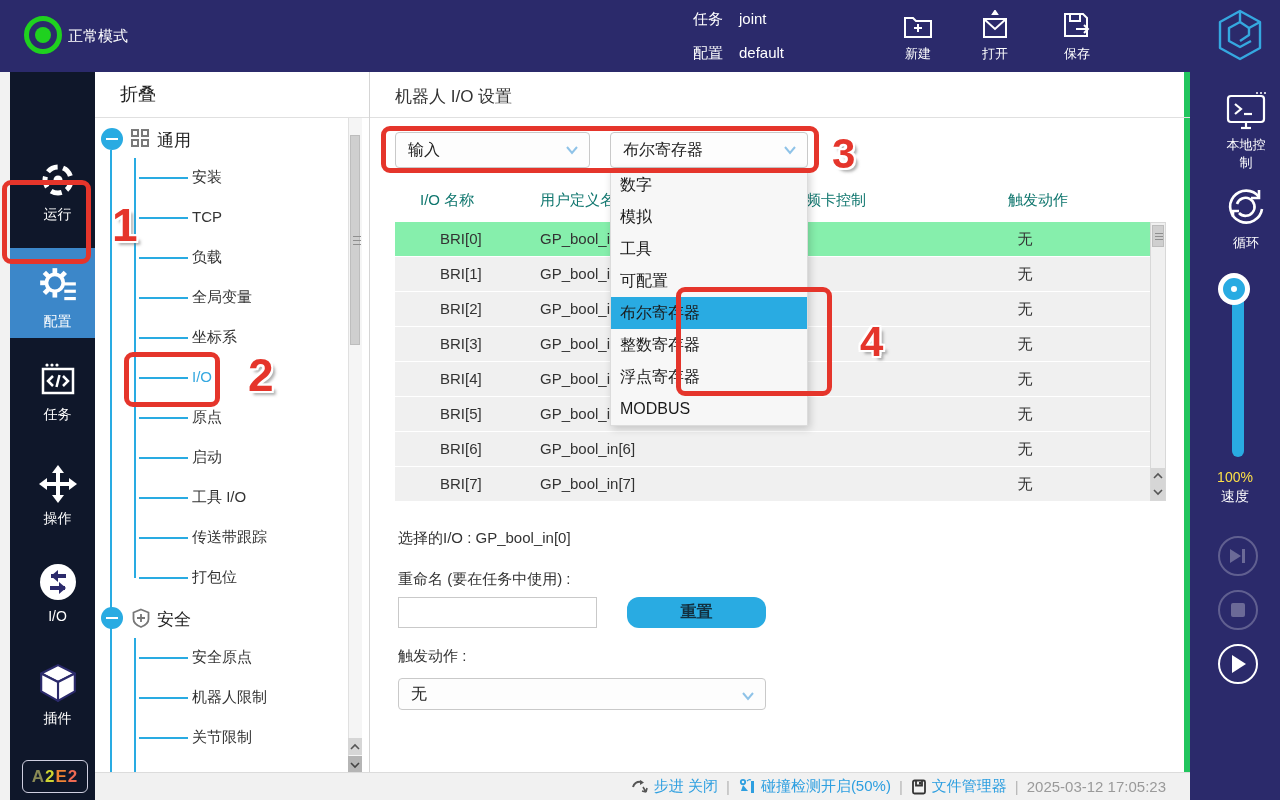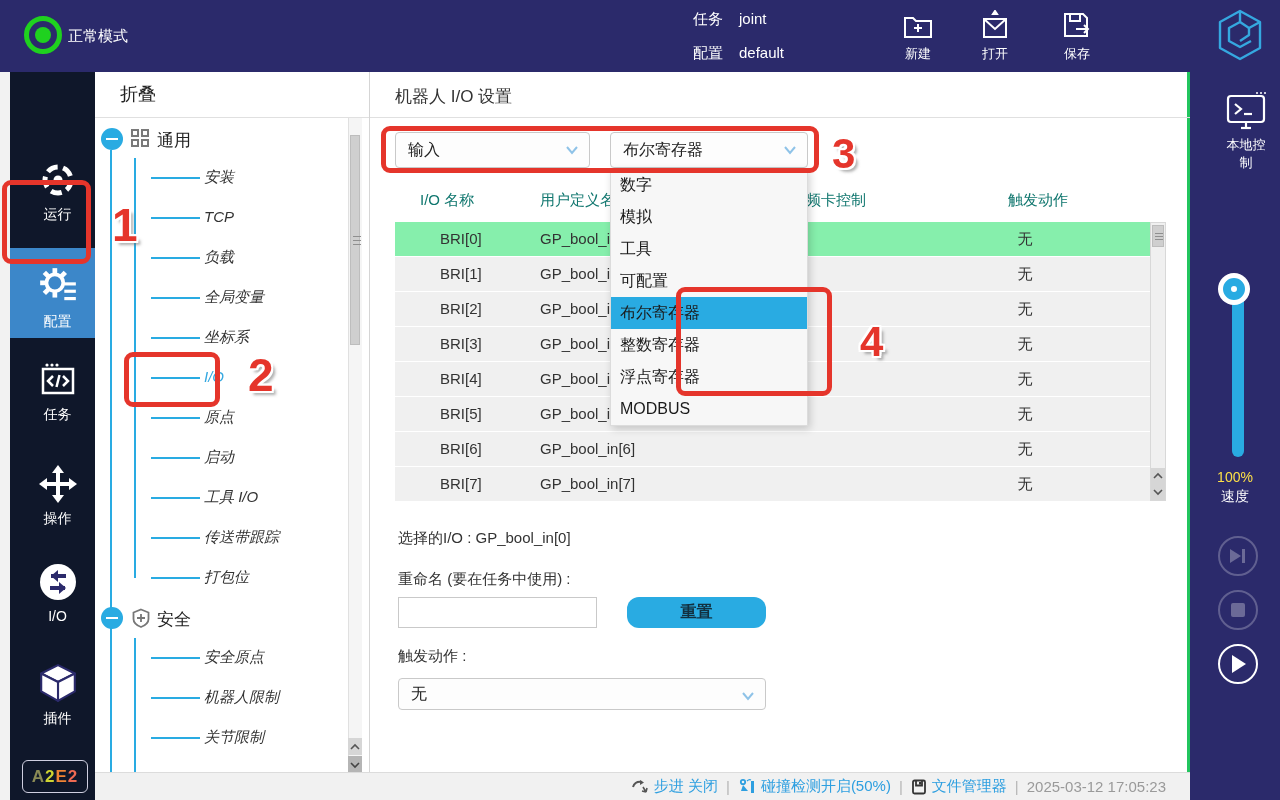--- a/index.html
+++ b/index.html
@@ -37,37 +37,37 @@
                border-right:1px solid #d5d5d5; overflow:hidden; }
   .tp-header { position:absolute; left:25px; top:10px; font-size:18px; color:#222; }
   .tp-div { position:absolute; left:0; top:45px; width:275px; height:1px; background:#e0e0e0; }
   .tline { position:absolute; width:2px; background:#29abe2; }
   .troot { position:absolute; left:0; width:250px; height:40px; cursor:pointer; }
   .troot .minus { position:absolute; left:6px; top:9px; width:22px; height:22px; border-radius:50%;
                   background:#29abe2; z-index:2; }
   .troot .minus::after { content:""; position:absolute; left:5px; top:10px; width:12px; height:2px; background:#fff; }
   .troot .ricon { position:absolute; left:36px; top:10px; width:20px; height:20px; }
   .troot .rlbl { position:absolute; left:62px; top:10px; font-size:17px; color:#222; }
-  .tchildren { position:absolute; left:16px; width:250px;font-style:italic; }
+  .tchildren { position:absolute; left:4px; width:250px; }
   .tchild { position:relative; height:40px; cursor:pointer; }
   .tchild::before { content:""; position:absolute; left:40px; top:19px; width:49px; height:2px; background:#29abe2; }
   .tchild .clbl { position:absolute; left:93px; top:10px; font-size:15px; color:#333; }
   .tchild.active .clbl { color:#35a8e0; }
   .grid-icon { display:grid; grid-template-columns:8px 8px; grid-template-rows:8px 8px; gap:2px; }
   .grid-icon i { border:2px solid #7a7a7a; }
   .vsb-track { position:absolute; left:253px; top:46px; width:14px; height:655px; background:#f5f5f5;
                border-left:1px solid #e0e0e0; }
   .vsb-thumb { position:absolute; background:#cfcfcf; border:1px solid #bdbdbd; }
   .grip { position:absolute; left:2px; width:8px; height:1px; background:#8f8f8f; }
   .sb-btn { position:absolute; display:flex; align-items:center; justify-content:center; background:#d6d6d6; cursor:pointer; }
   .sb-btn.dark { background:#b5b5b5; }
 
   
   .mainpanel { position:absolute; left:370px; top:72px; width:820px; height:700px; background:#fff;
-               border-right:3px solid #22c55e; }
+               border-right:6px solid #22c55e; }
   .mp-title { position:absolute; left:25px; top:13px; font-size:17px; color:#333; }
   .mp-div { position:absolute; left:0; top:45px; width:820px; height:1px; background:#e0e0e0; }
   .combo { position:absolute; height:36px; background:#fdfdfd; border:1px solid #c9c9c9; border-radius:4px;
            display:flex; align-items:center; padding:0 12px; font-size:16px; color:#222; cursor:pointer; }
   .combo svg { position:absolute; right:10px; top:12px; }
   .th { position:absolute; top:119px; font-size:15px; color:#0f766e; }
   .trows { position:absolute; left:25px; top:150px; width:755px; }
   .trow { position:relative; height:34px; margin-bottom:1px; background:#f0f0f0; cursor:pointer; }
   .trow.sel { background:#86efac; }
   .trow span { position:absolute; top:8px; font-size:15px; color:#333; }
@@ -470,20 +470,29 @@
             <circle cx="41" cy="3" r="1" fill="#fff" stroke="none"></circle>
             <rect x="4" y="6" width="36" height="26" rx="3"></rect>
             <polyline points="11,14 17,19 11,24"></polyline>
             <line x1="20" y1="24" x2="28" y2="24"></line>
             <line x1="22" y1="32" x2="22" y2="37"></line>
             <path d="M17 38 h10"></path>
           </svg></span>
       <div class="lbl">本地控制</div>
     </div>
 
+    <div class="rb-item" style="top:112px;">
+      <span><svg width="46" height="46" viewBox="0 0 46 46" fill="none" stroke="#fff" stroke-width="2.6">
+            <path d="M36 13 A 16 16 0 1 0 39 25"></path>
+            <path d="M36 6 v8 h-8" stroke-width="2.6"></path>
+            <path d="M16 29 A 9 9 0 1 0 14 20"></path>
+            <path d="M10 33 v-6 h6"></path>
+          </svg></span>
+      <div class="lbl">循环</div>
+    </div>
 
     <div class="slider-track"></div>
     <div class="slider-knob"></div>
     <div class="speed-val">100%</div>
     <div class="speed-lbl">速度</div>
 
     <div class="pb dim" style="top:464px;">
       <svg width="22" height="18" viewBox="0 0 22 18">
           <path d="M3 2 l11 7 -11 7 z" fill="rgba(255,255,255,.3)"></path>
           <rect x="15" y="2" width="3" height="14" fill="rgba(255,255,255,.3)"></rect>

